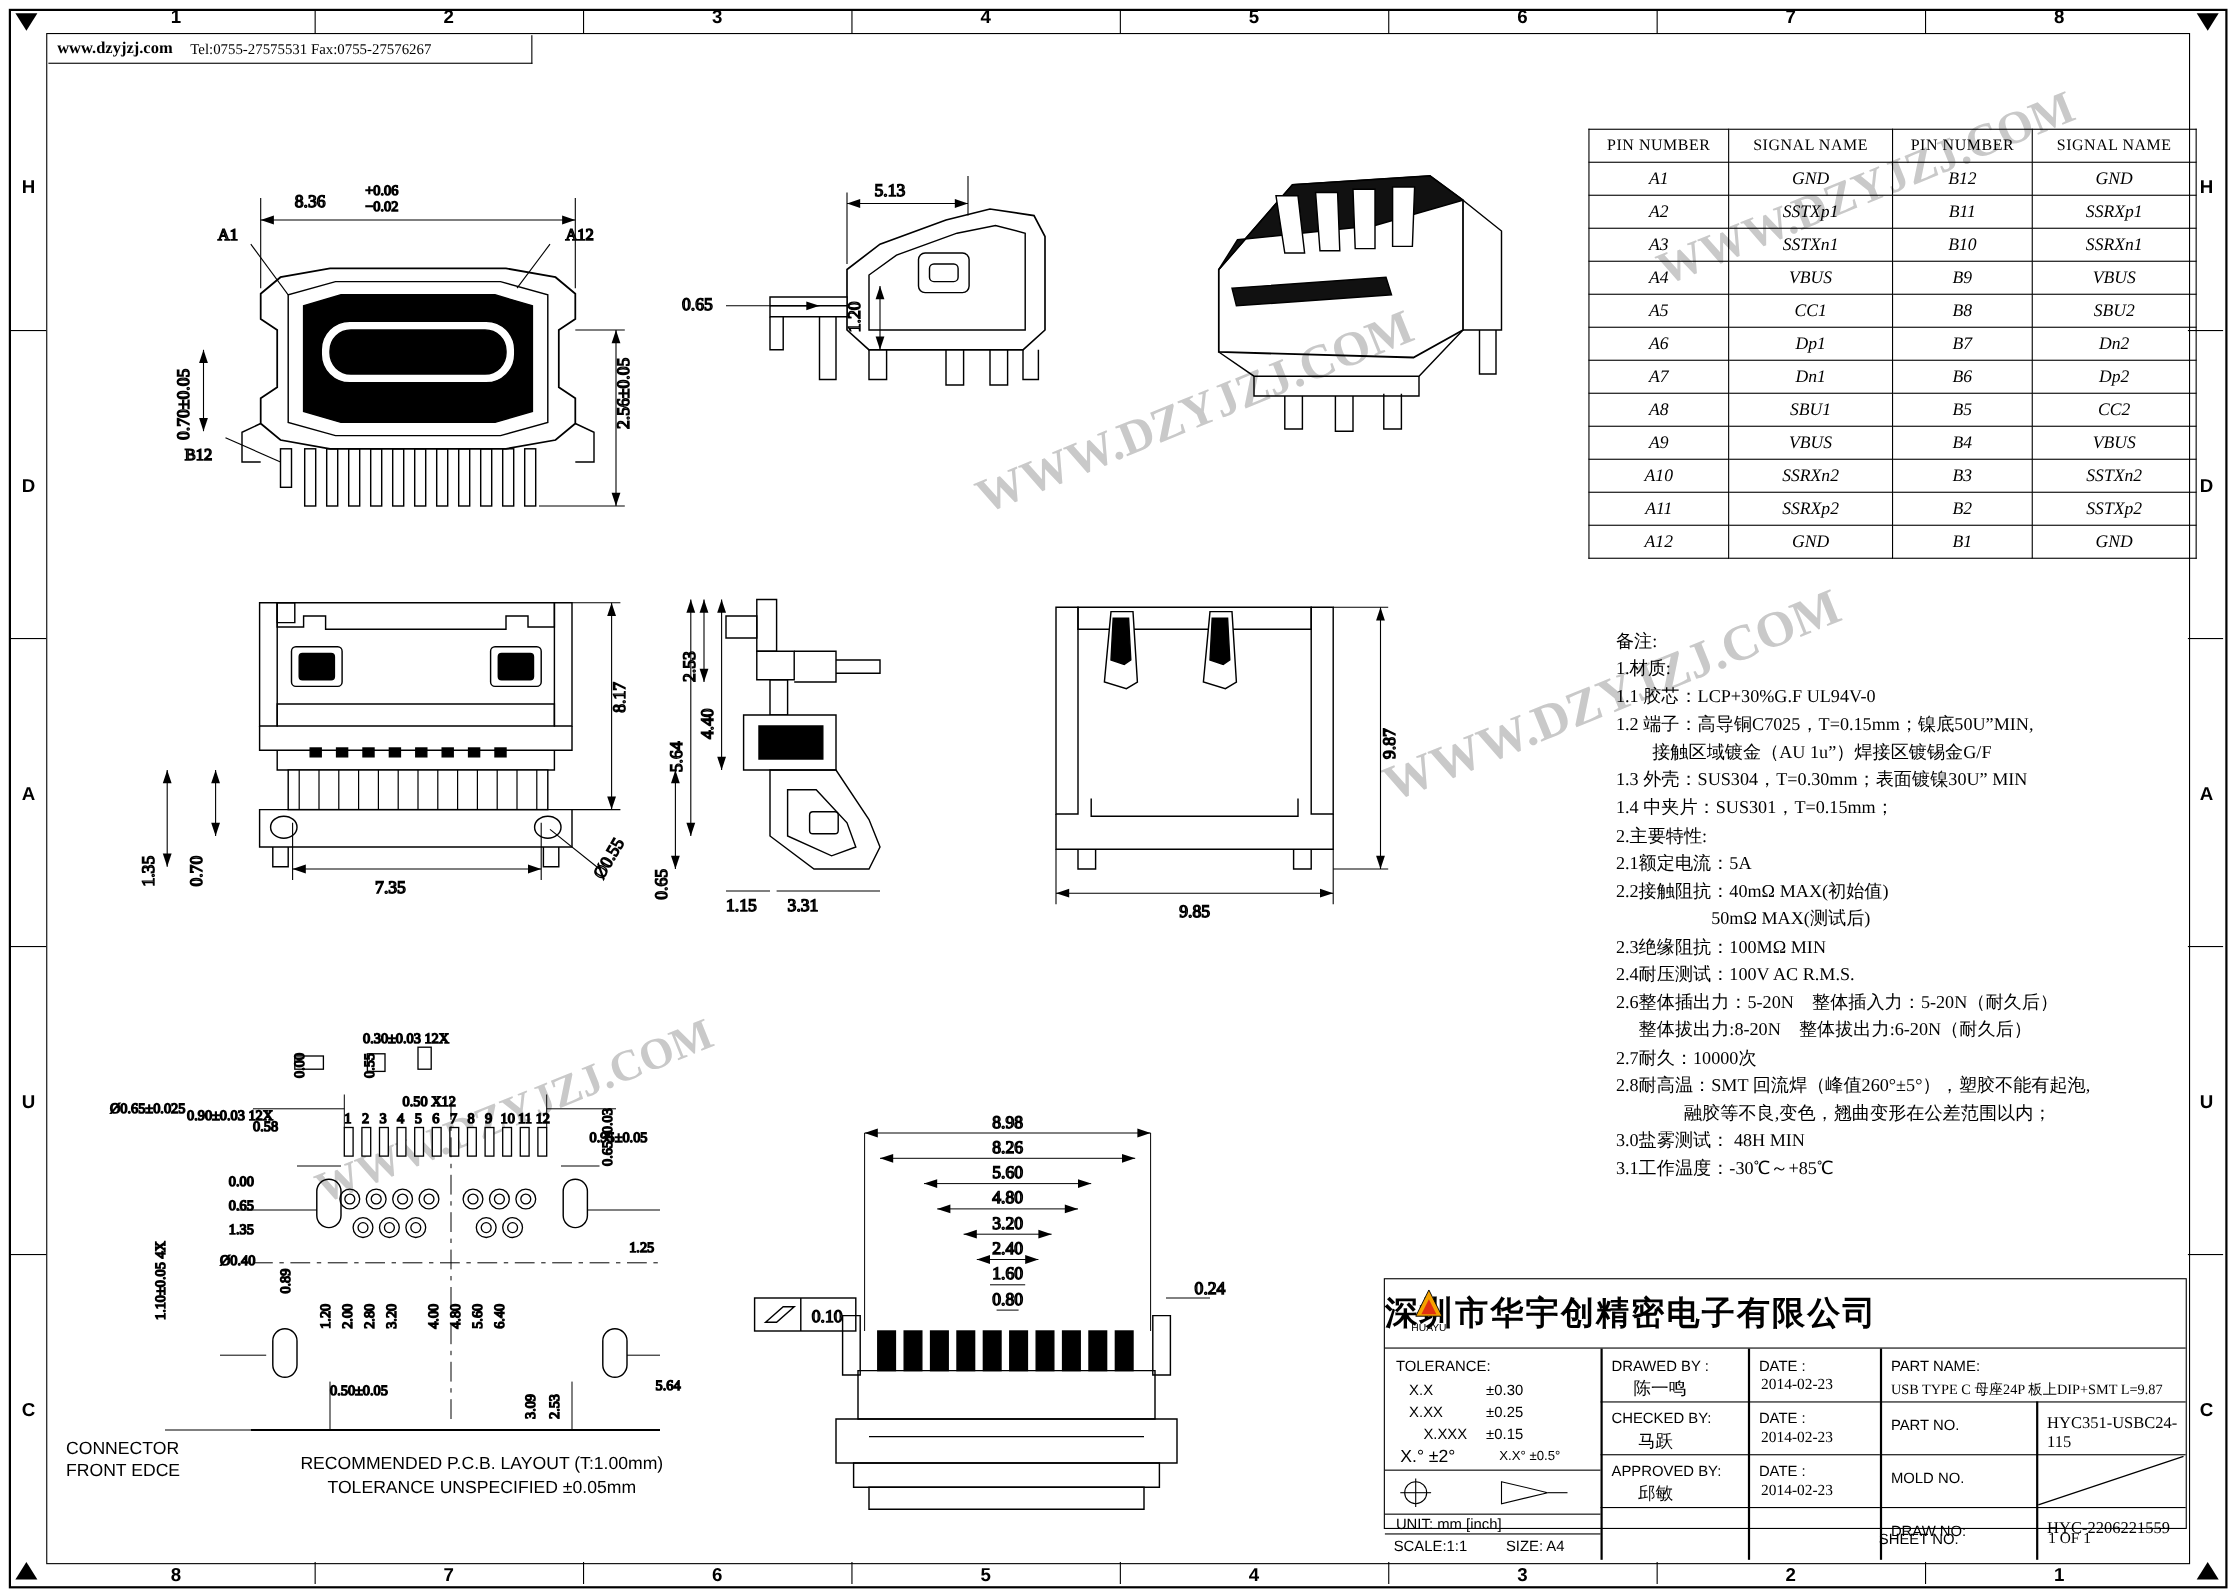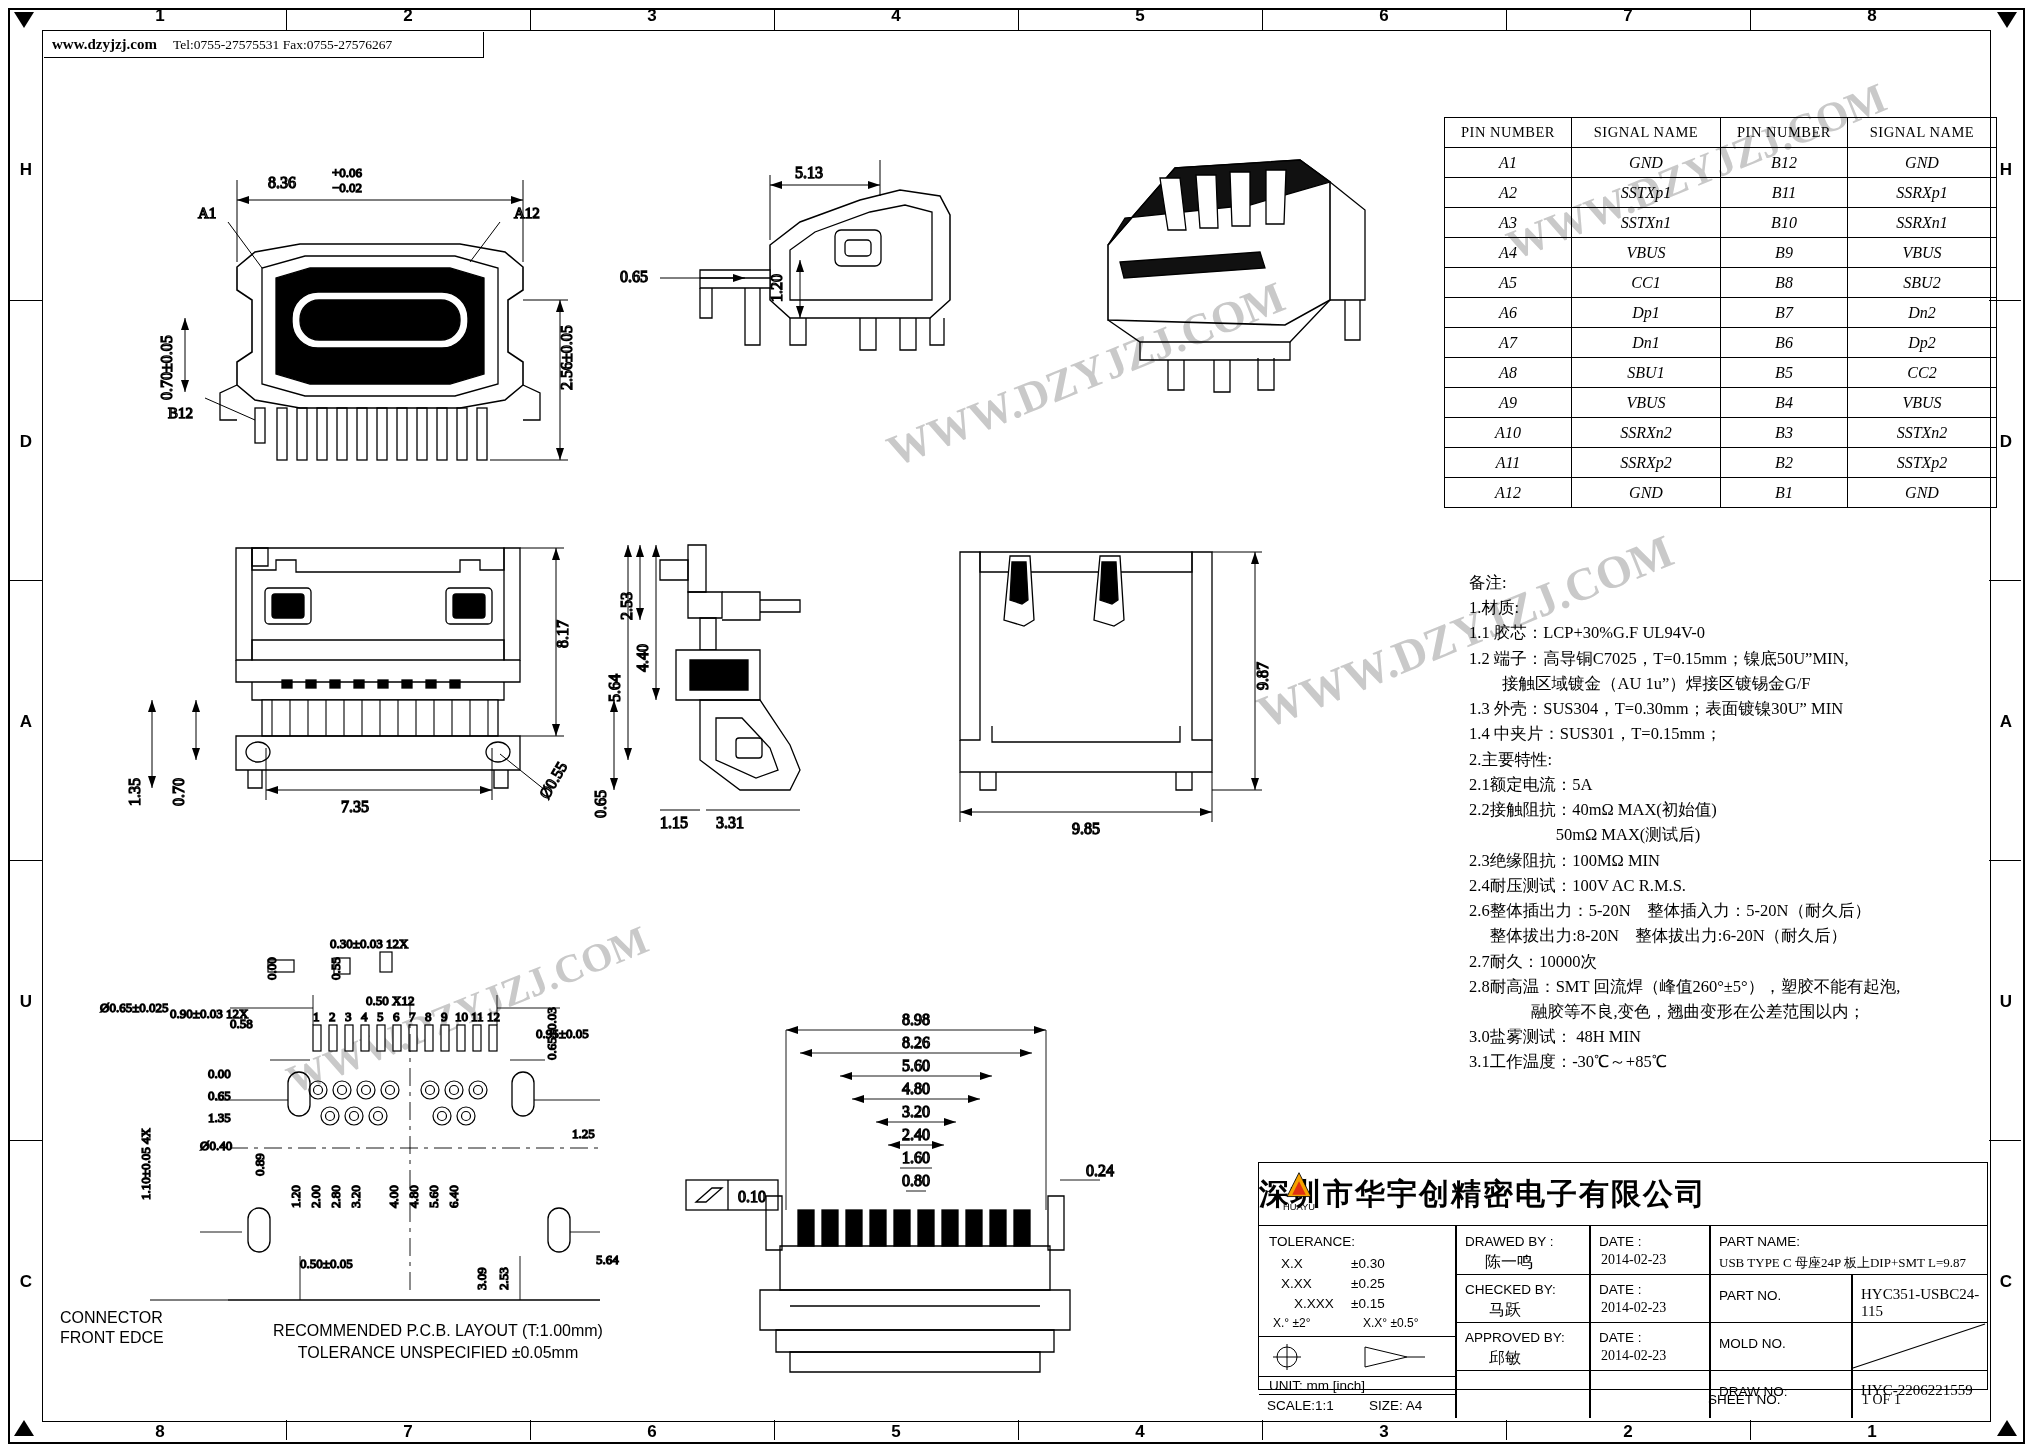--- a/index.html
+++ b/index.html
@@ -711,21 +711,21 @@
       <div class="cellh" style="left:450px;top:96px;width:278px;"></div>
       <div class="cellh" style="left:450px;top:144px;width:278px;"></div>
 
       <div class="tx" style="left:10px;top:8px;">TOLERANCE:</div>
       <div class="tx" style="left:22px;top:30px;">X.X</div>
       <div class="tx" style="left:92px;top:30px;">±0.30</div>
       <div class="tx" style="left:22px;top:50px;">X.XX</div>
       <div class="tx" style="left:92px;top:50px;">±0.25</div>
       <div class="tx" style="left:22px;top:70px;margin-left:13px;">X.XXX</div>
       <div class="tx" style="left:92px;top:70px;">±0.15</div>
-      <div class="tx" style="left:14px;top:90px;font-size:12px;">X.°  ±2°</div>
+      <div class="tx" style="left:14px;top:90px;font-size:16px;">X.°  ±2°</div>
       <div class="tx" style="left:104px;top:90px;font-size:12px;">X.X°  ±0.5°</div>
 
       <svg style="position:absolute;left:14px;top:116px;" width="170" height="30">
         <circle cx="14" cy="15" r="10" fill="none" stroke="#000"></circle>
         <line x1="0" y1="15" x2="28" y2="15" stroke="#000"></line>
         <line x1="14" y1="2" x2="14" y2="28" stroke="#000"></line>
         <polygon points="92,5 134,15 92,25" fill="none" stroke="#000"></polygon>
         <line x1="134" y1="15" x2="152" y2="15" stroke="#000"></line>
       </svg>
 

